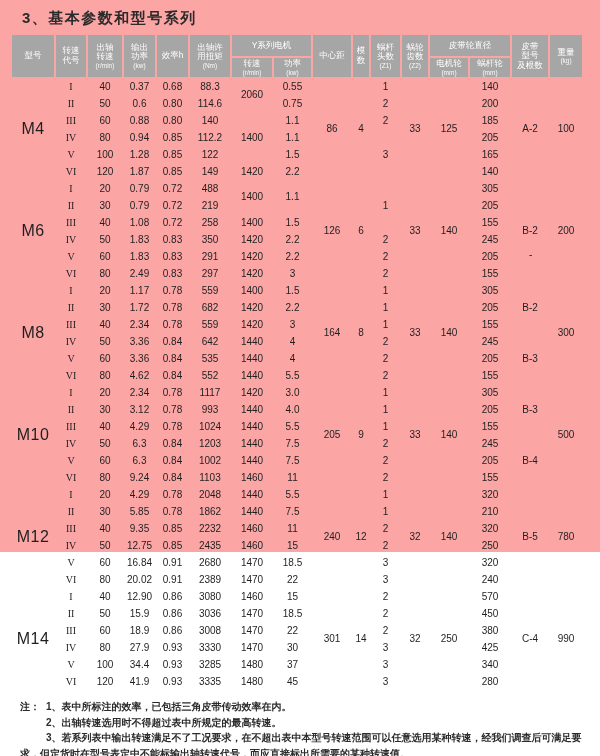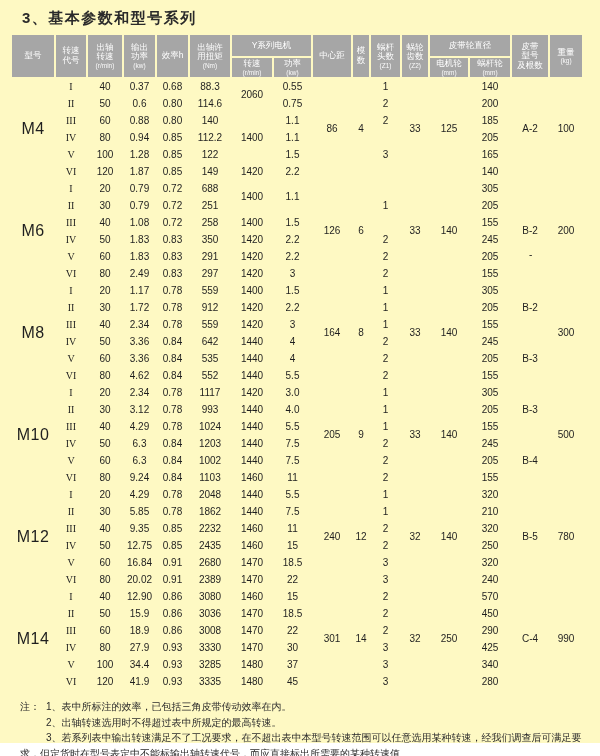--- a/index.html
+++ b/index.html
@@ -1,21 +1,21 @@
 <!DOCTYPE html>
 <html><head>
 <meta charset="utf-8">
 <style>
   html,body{margin:0;padding:0;}
   body{
     width:600px;height:756px;overflow:hidden;background:#ffffff;
     font-family:"Liberation Sans", sans-serif;
     -webkit-font-smoothing:antialiased;
   }
-  .page{position:relative;width:600px;height:743px;background:#fef9c3;}
+  .page{position:relative;width:600px;height:552px;background:#fca5a5;}
   h1.title{
     margin:0;padding:9px 0 5px 22px;
     font-size:15px;font-weight:600;color:#2a2a2a;letter-spacing:1.5px;
   }
   table.params{
     margin-left:10px;
     border-collapse:separate;border-spacing:2px;
     table-layout:fixed;width:574px;
   }
   col.c1{width:42px}col.c2{width:30px}col.c3{width:34px}col.c4{width:31px}
@@ -39,21 +39,21 @@
   td.model{font-size:16px;letter-spacing:.5px;}
   td.rn{font-family:"Liberation Serif", serif;font-size:10px;}
   td .belt-dash{
     position:absolute;left:52%;top:69%;transform:translateX(-50%);
     font-size:10px;color:#1f1f1f;line-height:1;
   }
   .notes{
     margin:8px 0 0 20px;width:562px;
     font-size:10px;color:#2b2b2b;
   }
-  .notes p{margin:0;line-height:1.55;}
+  .notes p{margin:0;line-height:1.55;font-weight:bold;}
   .notes .note-label{display:inline-block;width:26px;}
   .notes p.indent{text-indent:26px;}
 </style>
 </head>
 <body>
 
 <div class="page">
 
   <h1 class="title">3、基本参数和型号系列</h1>
 
@@ -358,21 +358,21 @@
           <td>
             <span class="t">20</span>
           </td>
           <td>
             <span class="t">0.79</span>
           </td>
           <td>
             <span class="t">0.72</span>
           </td>
           <td>
-            <span class="t">688</span>
+            <span class="t">488</span>
           </td>
           <td rowspan="2">
             <span class="t">1400</span>
           </td>
           <td rowspan="2">
             <span class="t">1.1</span>
           </td>
           <td rowspan="6">
             <span class="t">126</span>
           </td>
@@ -406,21 +406,21 @@
           <td>
             <span class="t">30</span>
           </td>
           <td>
             <span class="t">0.79</span>
           </td>
           <td>
             <span class="t">0.72</span>
           </td>
           <td>
-            <span class="t">251</span>
+            <span class="t">219</span>
           </td>
           <td>
             <span class="t">1</span>
           </td>
           <td>
             <span class="t">205</span>
           </td>
         </tr>
         <tr>
           <td class="rn">
@@ -595,21 +595,21 @@
           <td>
             <span class="t">30</span>
           </td>
           <td>
             <span class="t">1.72</span>
           </td>
           <td>
             <span class="t">0.78</span>
           </td>
           <td>
-            <span class="t">912</span>
+            <span class="t">682</span>
           </td>
           <td>
             <span class="t">1420</span>
           </td>
           <td>
             <span class="t">2.2</span>
           </td>
           <td>
             <span class="t">1</span>
           </td>
@@ -1227,21 +1227,21 @@
           <td>
             <span class="t">1470</span>
           </td>
           <td>
             <span class="t">22</span>
           </td>
           <td>
             <span class="t">2</span>
           </td>
           <td>
-            <span class="t">290</span>
+            <span class="t">380</span>
           </td>
         </tr>
         <tr>
           <td class="rn">
             <span class="t">IV</span>
           </td>
           <td>
             <span class="t">80</span>
           </td>
           <td>

